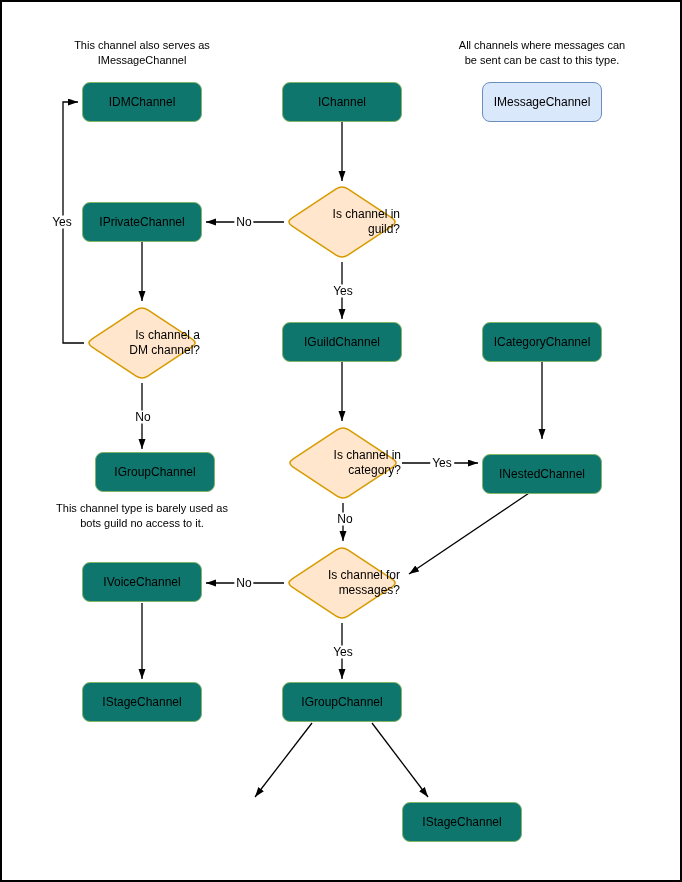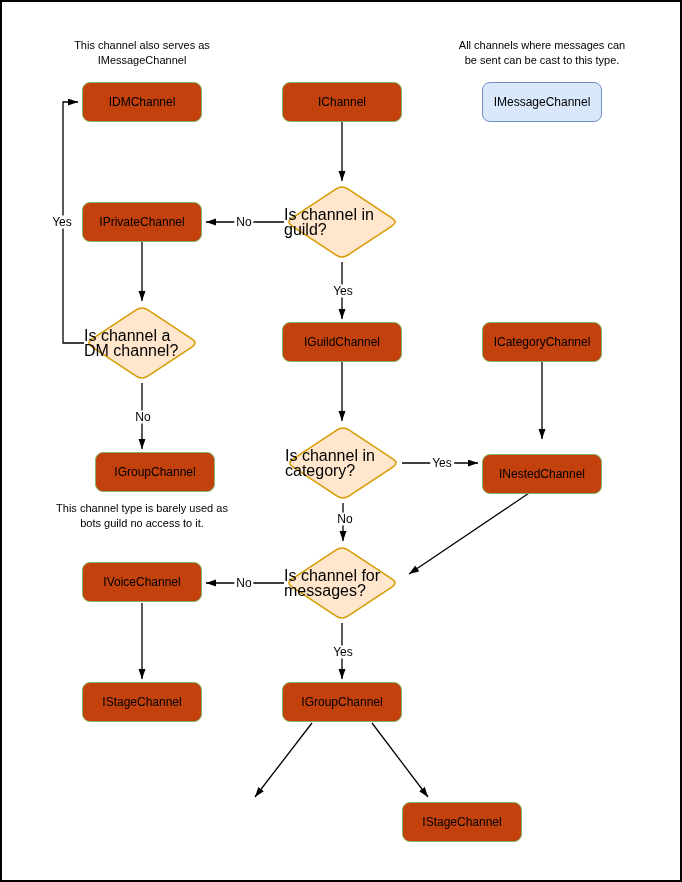--- a/index.html
+++ b/index.html
@@ -25,21 +25,21 @@
     height: 882px;
     pointer-events: none;
   }
   .node {
     position: absolute;
     width: 120px;
     height: 40px;
     box-sizing: border-box;
     border-radius: 8px;
     border: 1.5px solid #82b366;
-    background: #c2410c;
+    background: #0f766e;
     display: flex;
     align-items: center;
     justify-content: center;
     font-size: 12px;
     text-align: center;
     white-space: nowrap;
   }
   .node.blue {
     border-color: #6c8ebf;
     background: #dae8fc;
@@ -55,23 +55,23 @@
     width: 116px;
     height: 78px;
   }
   .diamond .diamond-label {
     position: absolute;
     left: 0; top: 0;
     width: 100%;
     height: 100%;
     display: flex;
     flex-direction: column;
-    align-items: flex-start;
+    align-items: flex-end;
     justify-content: center;
-    font-size: 16px;
+    font-size: 12px;
     line-height: 15px;
     text-align: center;
   }
   .note {
     position: absolute;
     width: 240px;
     font-size: 11px;
     line-height: 15px;
     text-align: center;
   }

